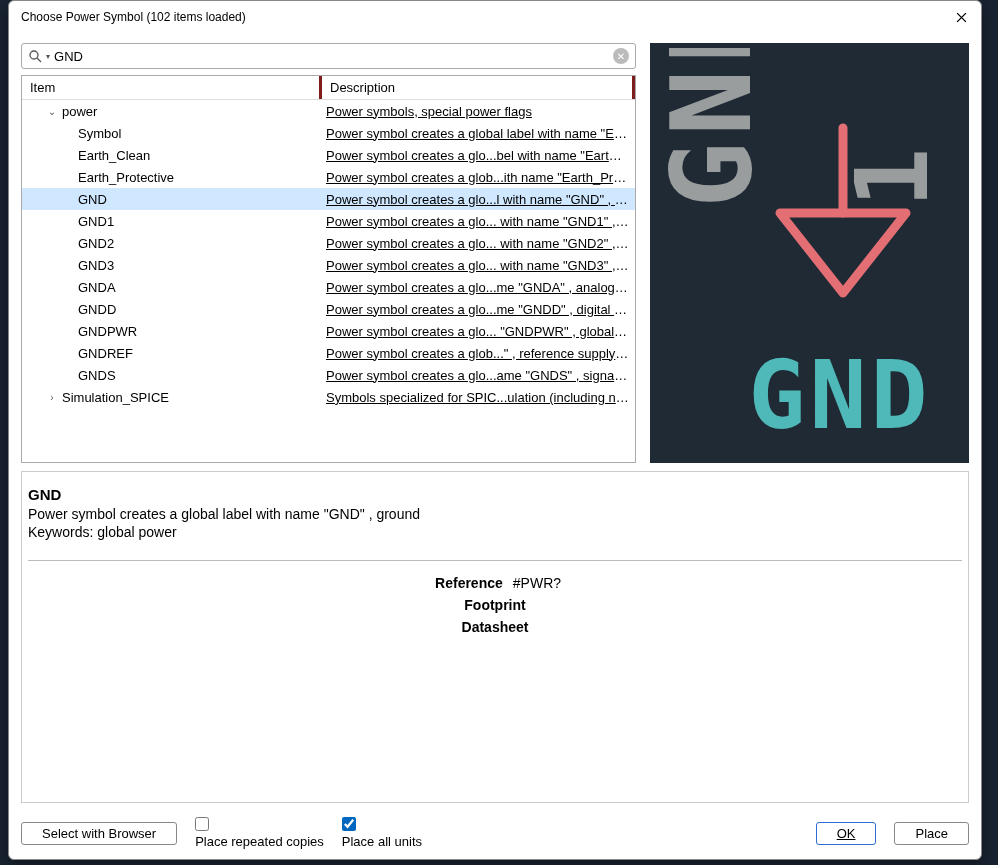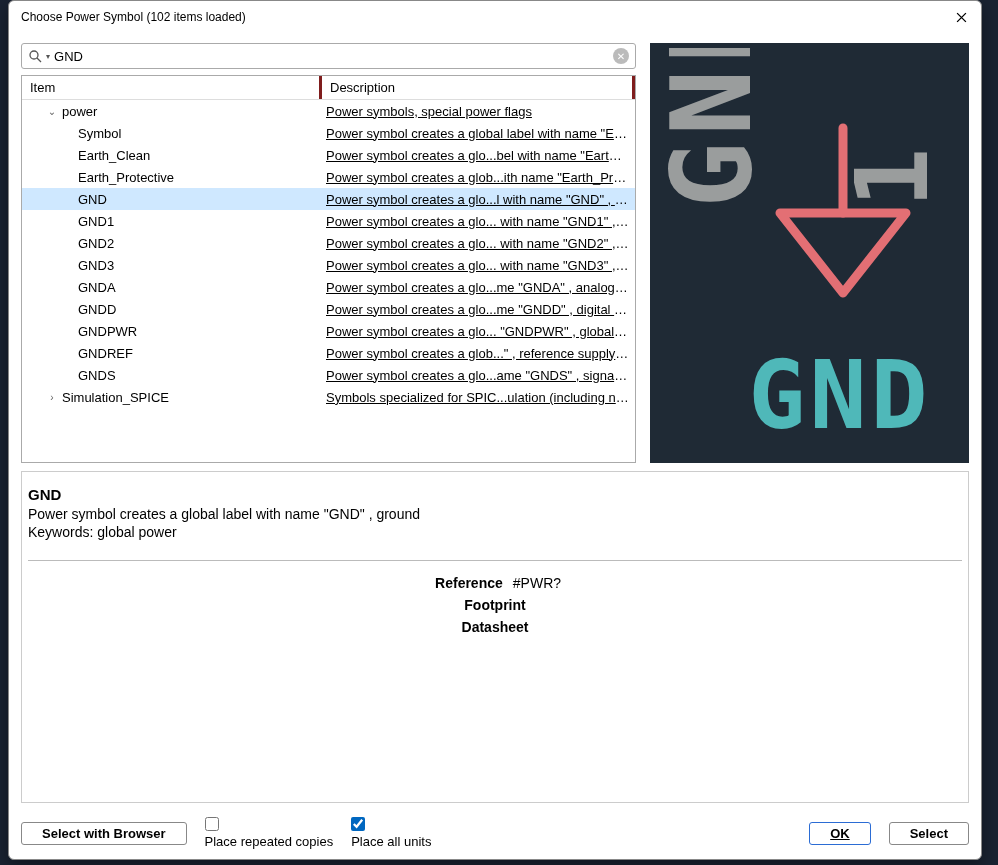--- a/index.html
+++ b/index.html
@@ -168,21 +168,20 @@
   gap: 18px;
 }
 .btn {
   padding: 2px 20px;
   border:1px solid #888;
   background:#fff;
   border-radius:3px;
   font-size:13px;
   cursor:pointer;
   height:23px;
-  font-weight:bold;
 }
 .btn.primary { border:1px solid #2b6cd4; }
 .checkbox-wrap {
   display:flex; align-items:flex-start; gap:3px; font-size:13px;flex-direction:column;
 }
 .checkbox-wrap input { width:14px; height:14px; accent-color:#0067c0;}
 .spacer { flex:1; }
 </style>
 </head>
 <body>
@@ -351,15 +350,15 @@
     <label class="checkbox-wrap">
       <input type="checkbox" id="cb-repeated" style="">
       <span>Place repeated copies</span>
     </label>
     <label class="checkbox-wrap">
       <input type="checkbox" id="cb-allunits" checked="" style="">
       <span>Place all units</span>
     </label>
     <span class="spacer"></span>
     <button class="btn primary" style="text-decoration:underline">OK</button>
-    <button class="btn">Select</button>
+    <button class="btn">Place</button>
   </div>
 </div>
 
 </body></html>

